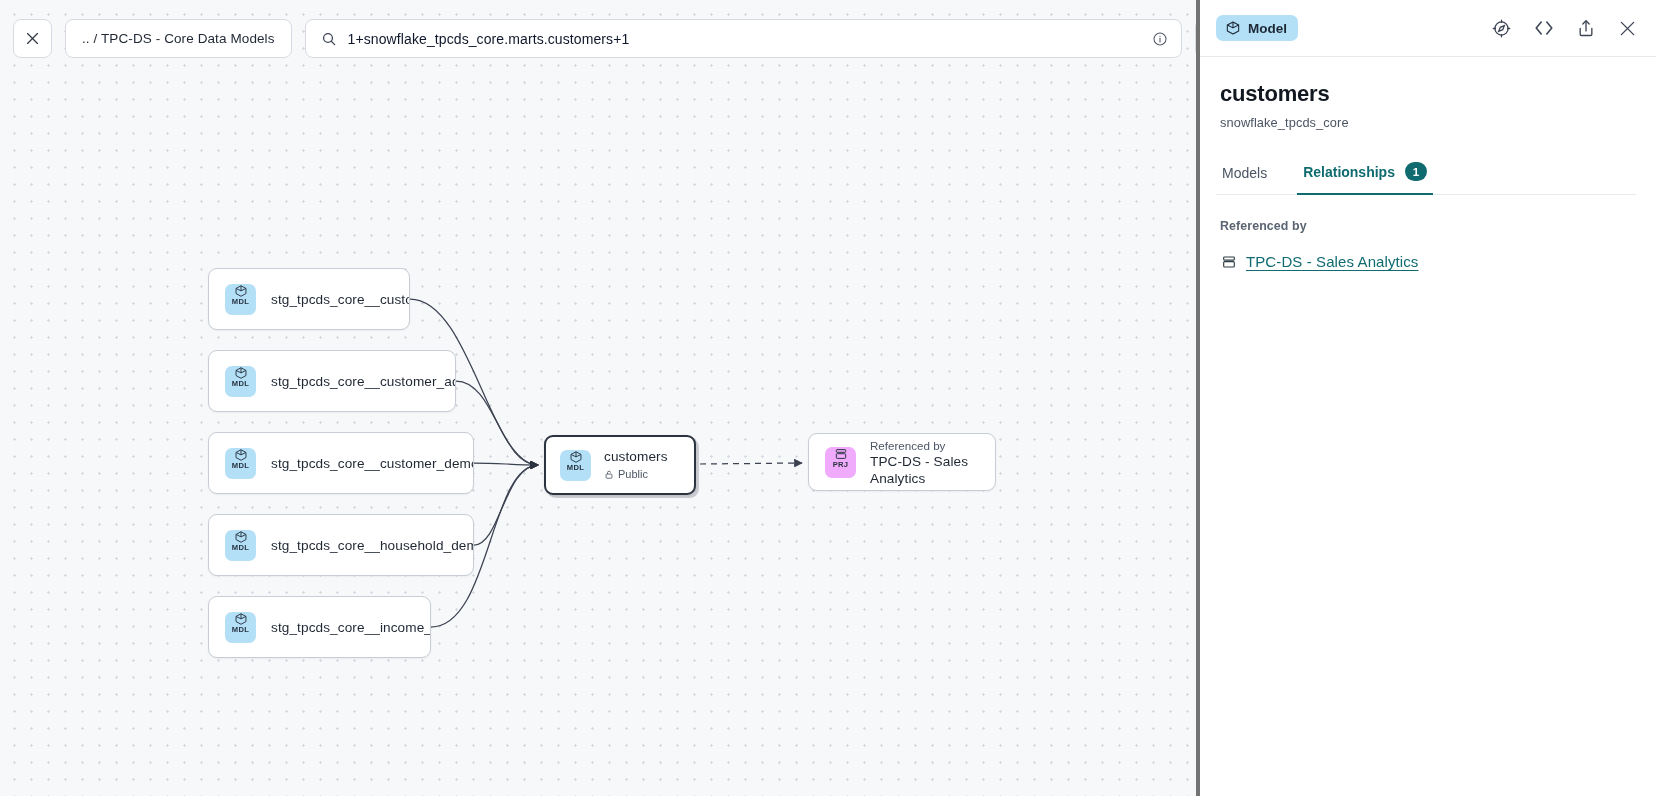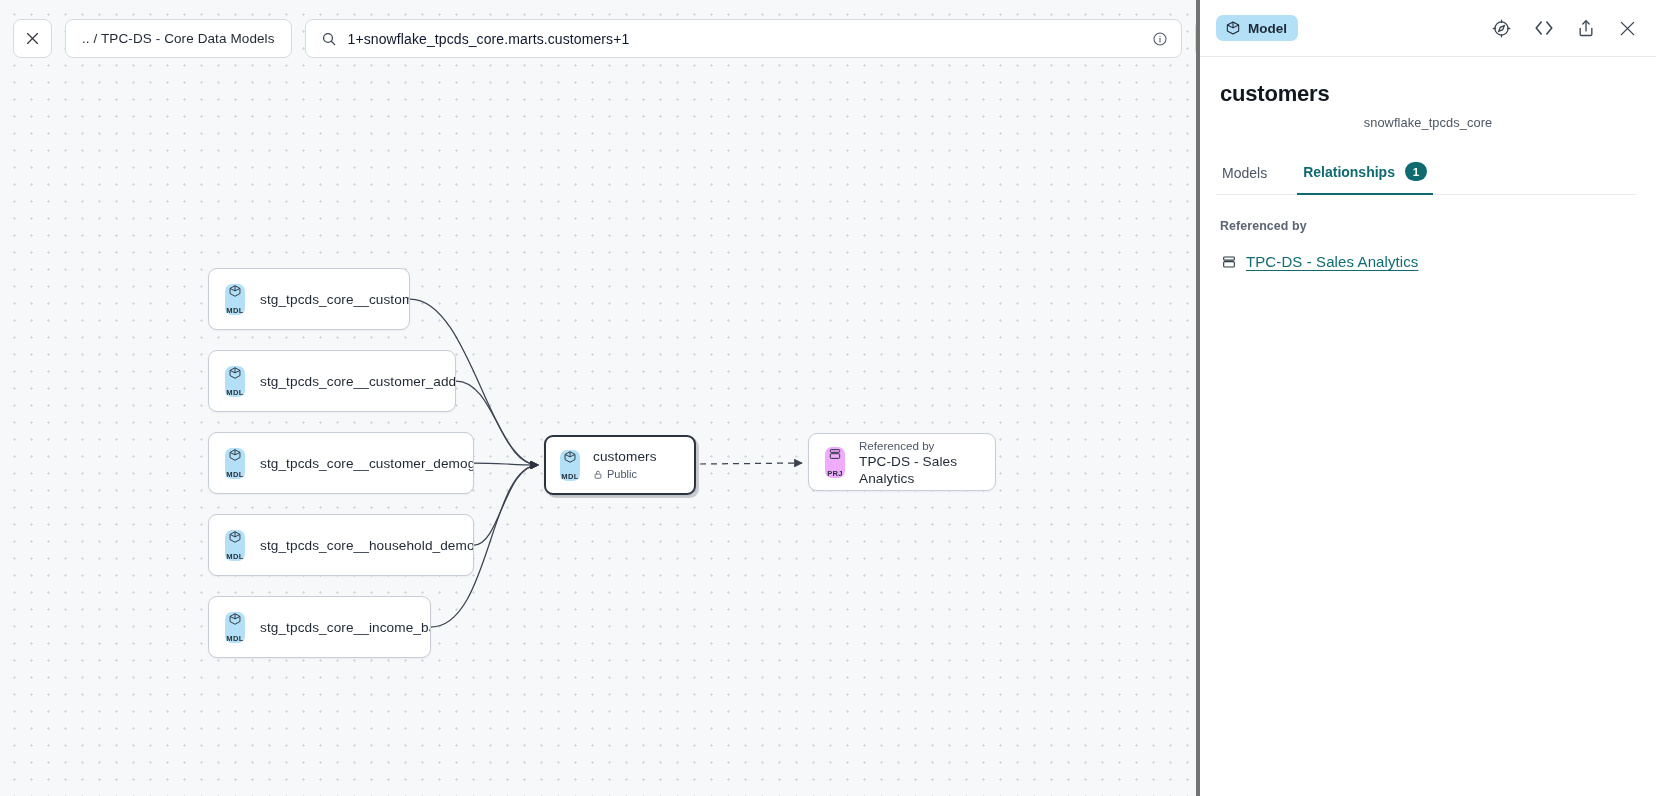--- a/index.html
+++ b/index.html
@@ -93,27 +93,27 @@
     padding-left: 16px;
     gap: 15px;
     box-shadow: 0 1px 2px rgba(20,25,40,.05);
     z-index: 3;
   }
   .node.selected {
     border: 2px solid #2b3240;
     box-shadow: 3px 3px 0 rgba(30,36,48,.20), 0 1px 3px rgba(20,25,40,.10);
   }
   .badge {
-    width: 20px;
+    width: 31px;
     height: 31px;
     border-radius: 7px;
     display: flex;
     flex-direction: column;
     align-items: center;
-    justify-content: space-between;
+    justify-content: flex-start;
     flex: 0 0 auto;
     gap: 0px;
   }
   .badge.mdl { background: #b3e0f7; color: #27323f; }
   .badge.prj { background: #f0abfc; color: #27323f; }
   .badge-label {
     font-size: 7.6px;
     font-weight: 700;
     letter-spacing: .3px;
     line-height: 8px;
@@ -189,21 +189,20 @@
     font-size: 22px;
     font-weight: 700;
     color: #111820;
     letter-spacing: -.2px;
   }
   #panel-subtitle {
     font-size: 12.8px;
     color: #4b5563;
     margin-top: 8px;
     letter-spacing: .1px;
-    text-align: center;
   }
   #tabs {
     display: flex;
     align-items: flex-end;
     gap: 24px;
     margin-top: 32px;
     border-bottom: 1px solid #e6e9ed;
     margin-left: -4px;
   }
   .tab {

